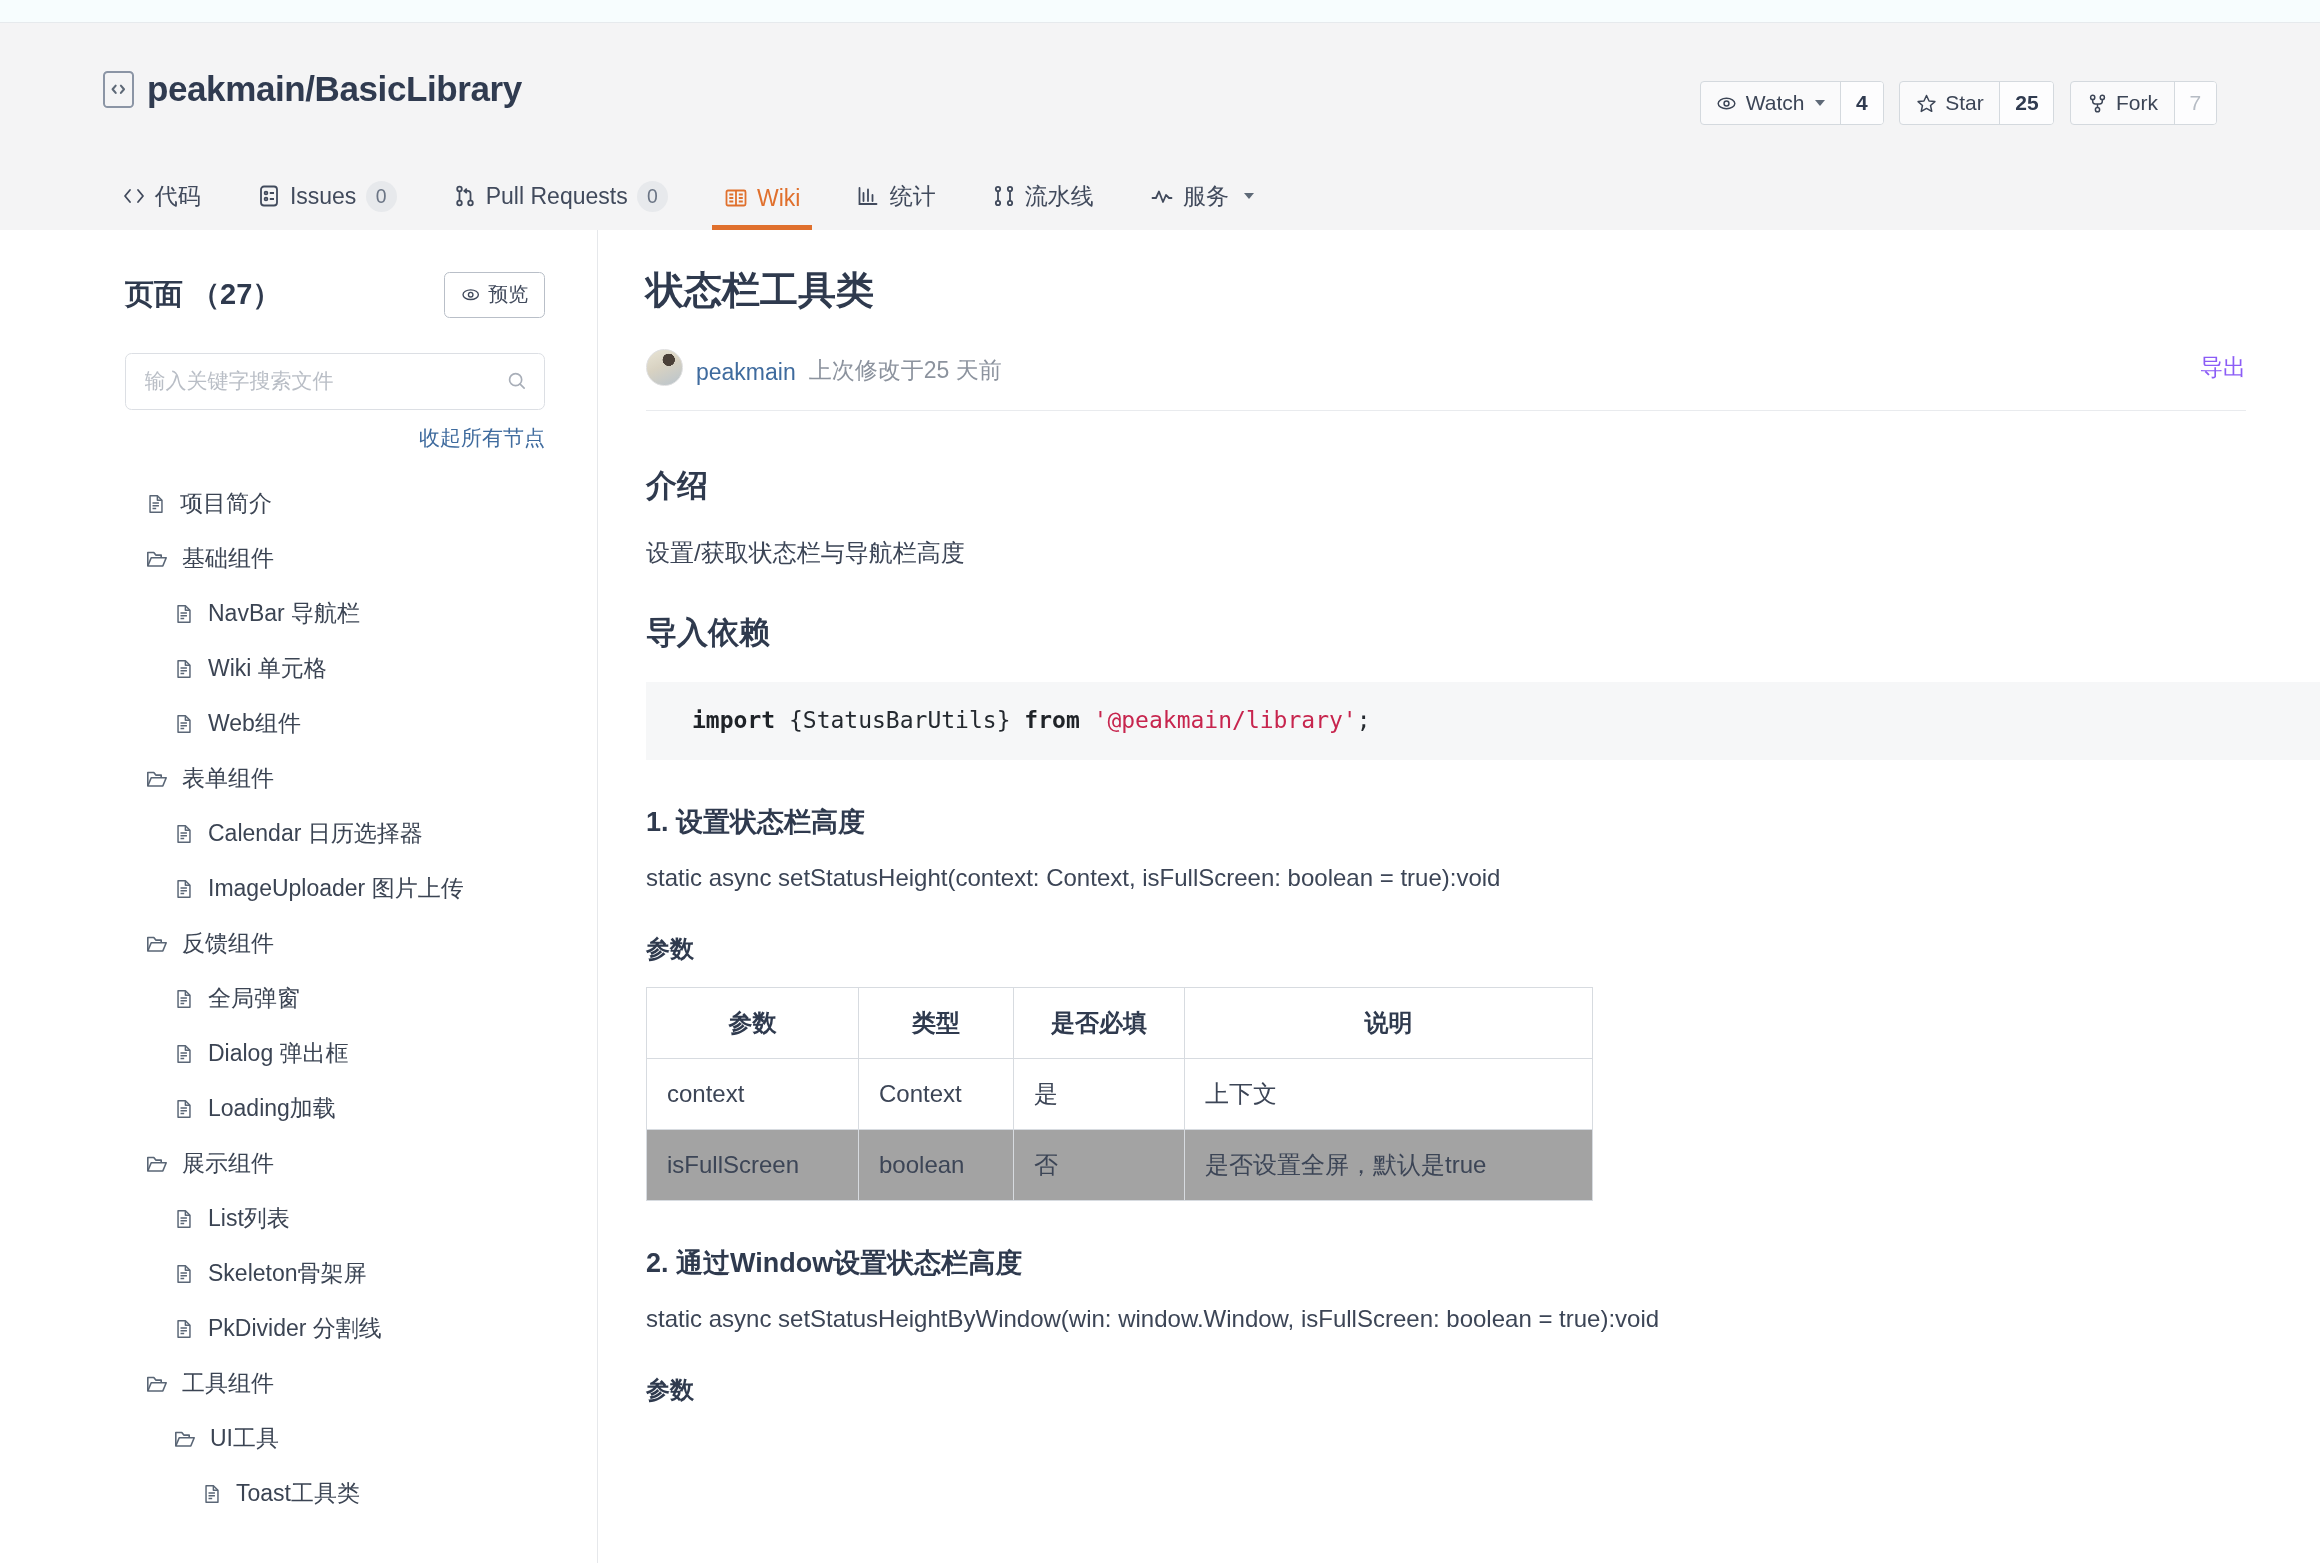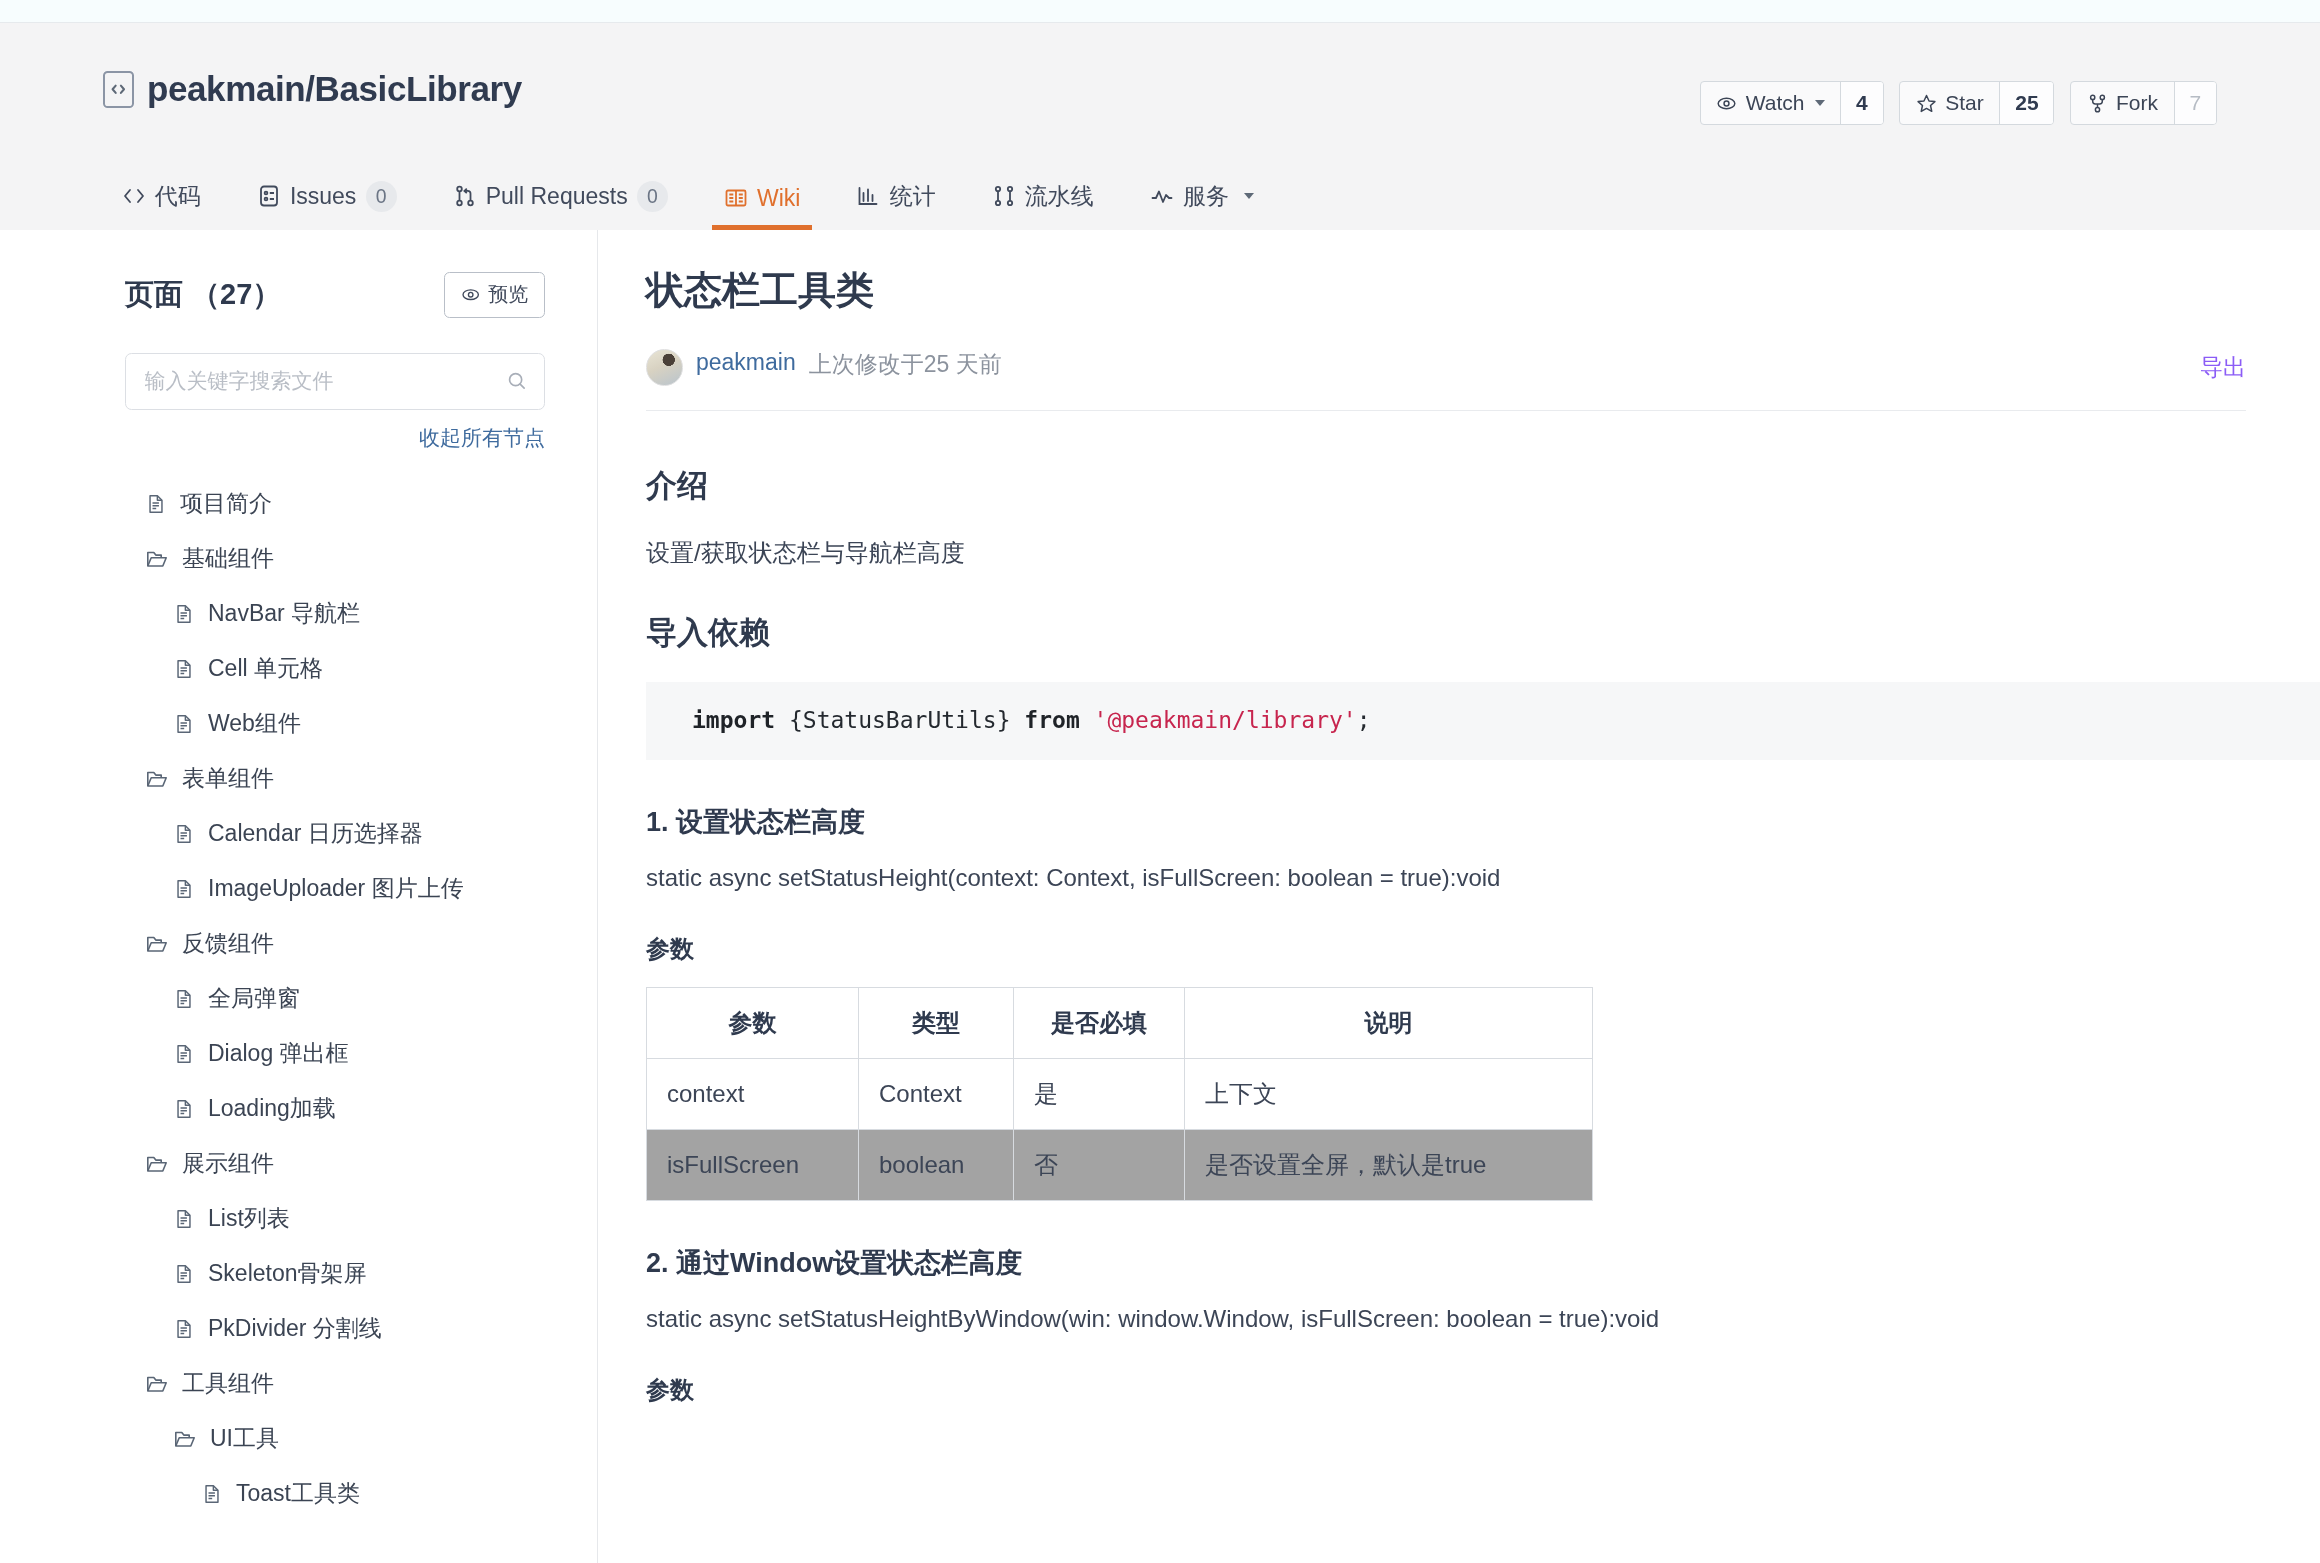--- a/index.html
+++ b/index.html
@@ -227,21 +227,21 @@
   }
   .byline-row {
     display: flex;
     align-items: center;
     justify-content: space-between;
     padding-bottom: 24px;
     border-bottom: 0.9px solid #e9ebee;
   }
   .byline {
     display: flex;
-    align-items: flex-start;
+    align-items: flex-end;
     gap: 13px;
     font-size: 23px;
   }
   .avatar {
     width: 37px; height: 37px;
     border-radius: 50%;
     background:
       radial-gradient(circle at 62% 28%, #4a4038 0 18%, transparent 19%),
       linear-gradient(155deg, #e9e5d6 0%, #d8d2c2 45%, #b9c4cd 100%);
     flex: 0 0 auto;
@@ -529,21 +529,21 @@
       </div>
 
       <div class="tree-item lvl-1">
         <span class="t-ico">
             <svg width="22" height="22" viewBox="0 0 24 24" fill="none" stroke="currentColor" stroke-width="1.6" stroke-linejoin="round">
               <path d="M5.5 3h8l5 5v13h-13z"></path>
               <path d="M13.5 3v5h5"></path>
               <path d="M8.2 11h7M8.2 14h7M8.2 17h4"></path>
             </svg>
           </span>
-        <span>Cell 单元格</span>
+        <span>Wiki 单元格</span>
       </div>
 
       <div class="tree-item lvl-1">
         <span class="t-ico">
             <svg width="22" height="22" viewBox="0 0 24 24" fill="none" stroke="currentColor" stroke-width="1.6" stroke-linejoin="round">
               <path d="M5.5 3h8l5 5v13h-13z"></path>
               <path d="M13.5 3v5h5"></path>
               <path d="M8.2 11h7M8.2 14h7M8.2 17h4"></path>
             </svg>
           </span>

